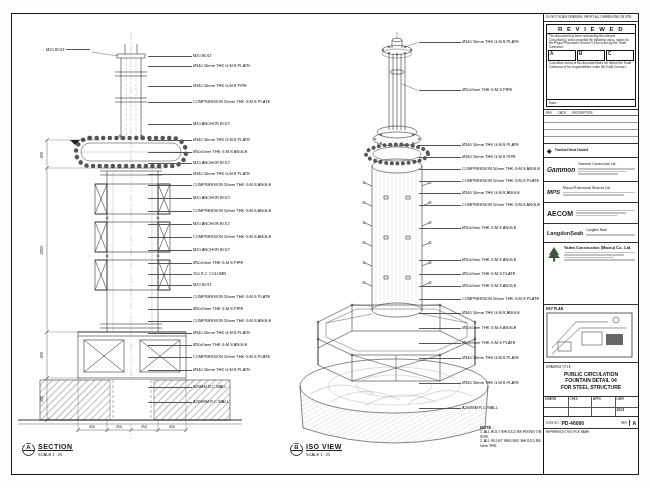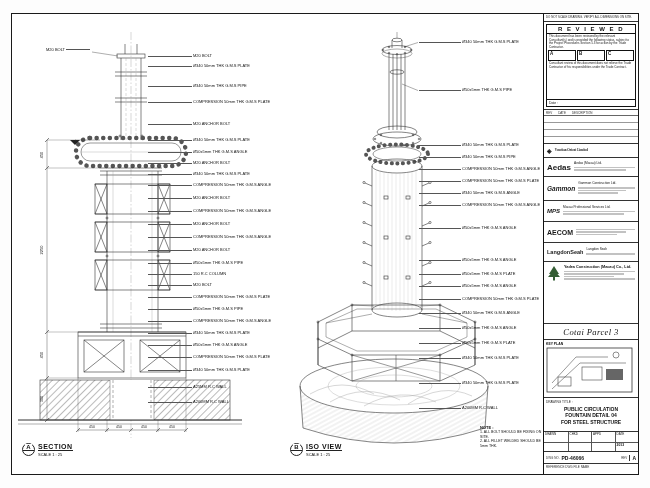--- a/index.html
+++ b/index.html
@@ -447,30 +447,20 @@
       <div class="rev-row"></div>
       <div class="rev-row"></div>
     </div>
 
     <div class="tb-row co" style="height:14px">
       <span class="co-logo" style="font-size:6px">◈</span>
       <div class="co-body">
         <div class="co-name" style="font-family:'Liberation Serif',serif;font-weight:bold">Venetian Orient Limited</div>
       </div>
     </div>
-    <div class="tb-row co" style="height:19px">
-      <span class="co-logo" style="font-size:8px">Aedas</span>
-      <div class="co-body">
-        <div class="co-name">Aedas (Macau) Ltd.</div>
-        <div class="bars">
-            <i></i>
-            <i></i>
-          </div>
-      </div>
-    </div>
     <div class="tb-row co" style="height:24px">
       <span class="co-logo" style="font-size:6.5px;font-style:italic">Gammon</span>
       <div class="co-body">
         <div class="co-name">Gammon Construction Ltd.</div>
         <div class="bars">
             <i></i>
             <i></i>
             <i></i>
           </div>
       </div>
@@ -515,21 +505,20 @@
         <div class="ctr-name">Yadea Construction (Macau) Co., Ltd.</div>
         <div class="bars">
             <i></i>
             <i></i>
             <i></i>
             <i></i>
           </div>
       </div>
     </div>
 
-    <div class="tb-row project">Cotai Parcel 3</div>
 
     <div class="tb-row keyplan">
       <div class="kp-label">KEY PLAN</div>
       <svg width="87" height="46" viewBox="0 0 87 46">
         <rect x="1" y="1" width="85" height="44" fill="none" stroke="#333" stroke-width="0.8"></rect>
         <path d="M6,36 L30,10 L62,10" fill="none" stroke="#555" stroke-width="0.6"></path>
         <path d="M6,42 L34,16 L80,16" fill="none" stroke="#555" stroke-width="0.6"></path>
         <rect x="36" y="20" width="20" height="13" fill="none" stroke="#444" stroke-width="0.6"></rect>
         <rect x="60" y="22" width="17" height="11" fill="#666"></rect>
         <rect x="12" y="30" width="13" height="9" fill="none" stroke="#444" stroke-width="0.6"></rect>

